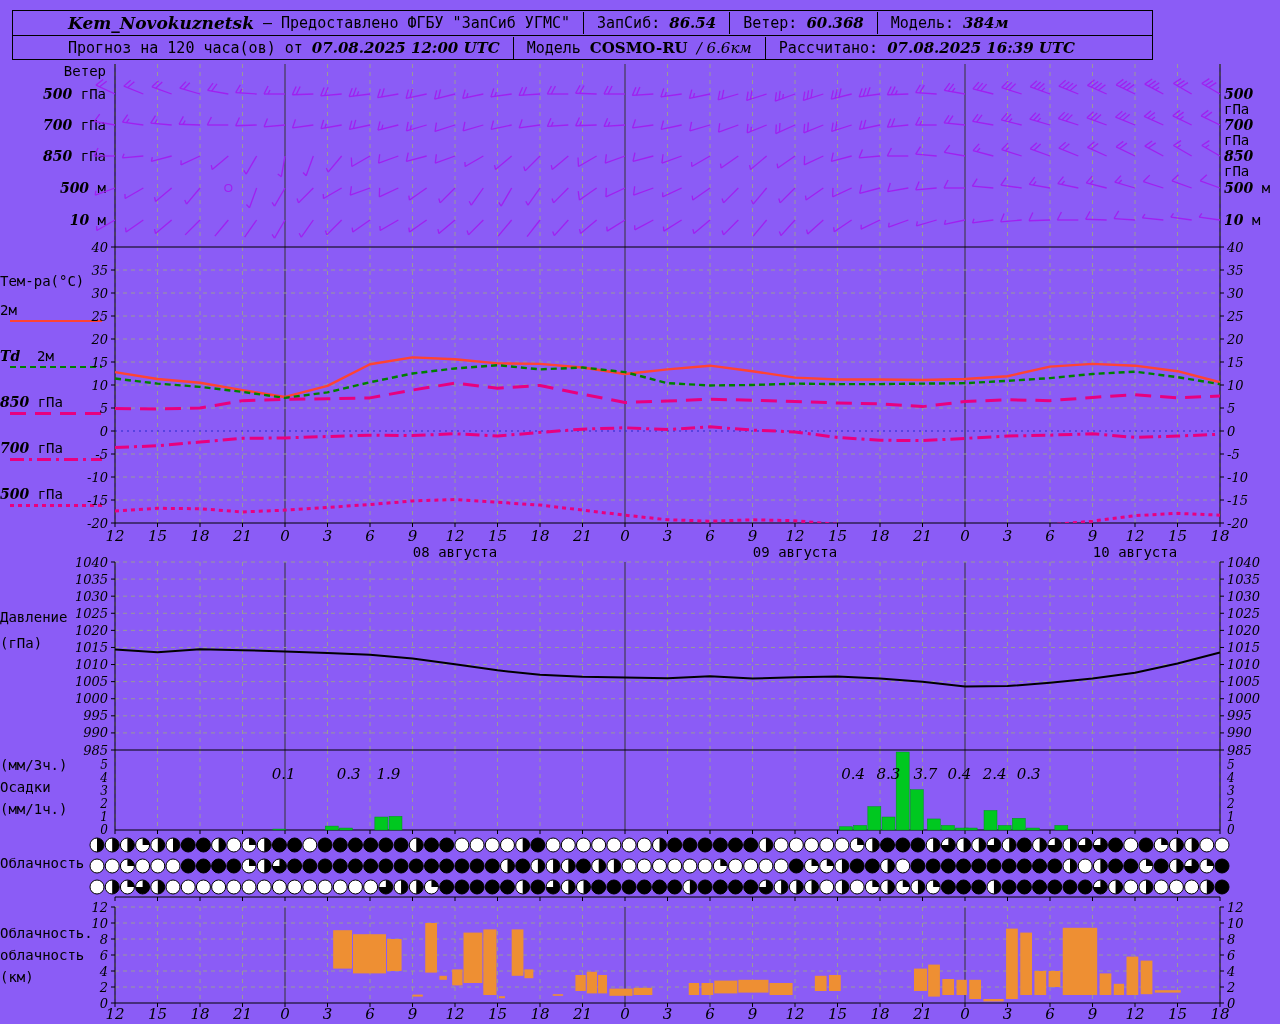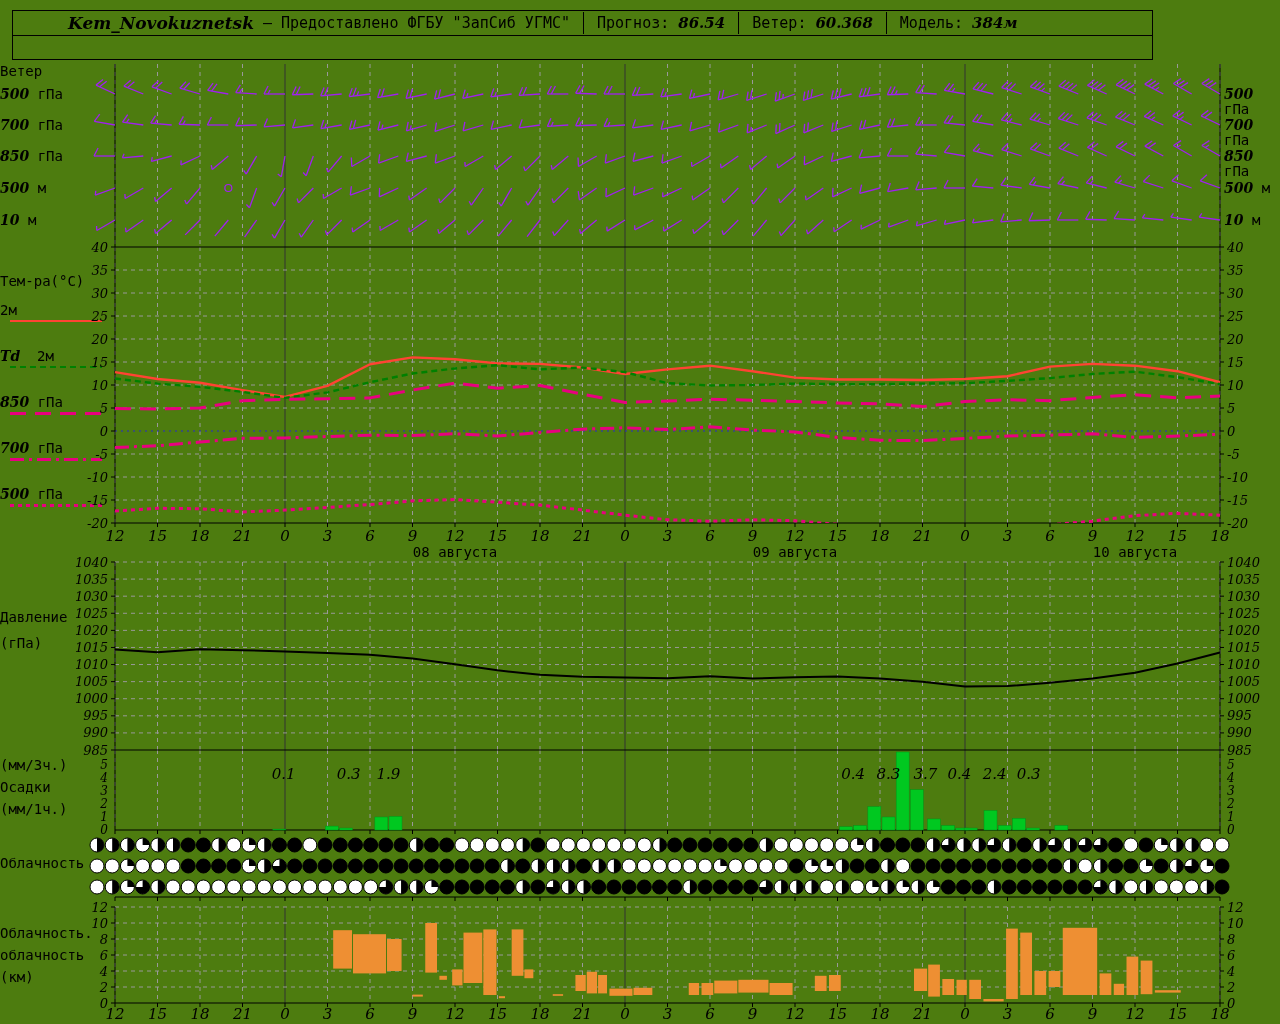--- a/index.html
+++ b/index.html
@@ -1,26 +1,26 @@
 <!DOCTYPE html>
 <html><head>
 <meta charset="utf-8">
 <style>
   html,body{margin:0;padding:0;background:#fff;}
-  #app{position:relative;width:1280px;height:1024px;background:#4d7c0f;overflow:hidden;
+  #app{position:relative;width:1280px;height:1024px;background:#8b5cf6;overflow:hidden;
        font-family:"DejaVu Sans Mono",monospace;color:#000;}
   .abs{position:absolute;}
   .it{font-family:"DejaVu Serif",serif;font-style:italic;}
   .b{font-weight:bold;}
   #hdr{left:12px;top:10px;width:1139px;height:48px;border:1px solid #000;}
   .hrow{display:flex;align-items:center;gap:9px;padding-left:55px;height:24px;font-size:15px;white-space:nowrap;}
   .hrow1{border-bottom:1px solid #000;}
   .hsep{display:inline-block;width:1px;height:22px;background:#000;margin:0 4px;}
   .lbl{font-size:14px;line-height:15px;}
-  .lcol{left:0;width:108px;padding-right:2px;box-sizing:border-box;}
+  .lcol{left:0;width:108px;text-align:right;padding-right:2px;box-sizing:border-box;}
   .ccol{left:0;width:108px;}
   .rcol{left:1224px;width:60px;text-align:left;}
   .ln{position:absolute;left:10px;width:92px;}
   .ln-red{height:2px;background:#FF4333;}
   .ln-td{height:2px;background:repeating-linear-gradient(90deg,#008000 0 6px,transparent 6px 10px);}
   .ln-850{height:3px;background:repeating-linear-gradient(90deg,#E8007F 0 16px,transparent 16px 25px);}
   .ln-700{height:3px;background:repeating-linear-gradient(90deg,#E8007F 0 14px,transparent 14px 19px,#E8007F 19px 22px,transparent 22px 27px);}
   .ln-500{height:3px;background:repeating-linear-gradient(90deg,#E8007F 0 4px,transparent 4px 8px);}
   svg text{font-family:"DejaVu Serif",serif;font-style:italic;}
   svg text.d{font-family:"DejaVu Sans Mono",monospace;font-style:normal;}
@@ -29,28 +29,39 @@
 <body>
 
 <div id="app">
 
   <div id="hdr" class="abs">
     <div class="hrow hrow1">
       <span class="it b" style="font-size:17px">Kem_Novokuznetsk</span>
       <span>—</span>
       <span>Предоставлено ФГБУ "ЗапСиб УГМС"</span>
       <span class="hsep"></span>
-      <span>Прогноз:</span>
+      <span>ЗапСиб:</span>
       <span class="it b">86.54</span>
       <span class="hsep"></span>
       <span>Ветер:</span>
       <span class="it b">60.368</span>
       <span class="hsep"></span>
       <span>Модель:</span>
       <span class="it b">384м</span>
+    </div>
+    <div class="hrow">
+      <span>Прогноз на 120 часа(ов) от</span>
+      <span class="it b">07.08.2025 12:00 UTC</span>
+      <span class="hsep"></span>
+      <span>Модель</span>
+      <span class="b" style="font-family:'DejaVu Serif',serif">COSMO-RU</span>
+      <span class="it">/ 6.6км</span>
+      <span class="hsep"></span>
+      <span>Рассчитано:</span>
+      <span class="it b">07.08.2025 16:39 UTC</span>
     </div>
   </div>
 
   <div class="abs lbl lcol" style="top:64px">Ветер</div>
   <div class="abs lbl lcol" style="top:87px"><span class="it b">500</span> <span>гПа</span></div>
   <div class="abs lbl lcol" style="top:118px"><span class="it b">700</span> <span>гПа</span></div>
   <div class="abs lbl lcol" style="top:149px"><span class="it b">850</span> <span>гПа</span></div>
   <div class="abs lbl lcol" style="top:181px"><span class="it b">500</span> <span>м</span></div>
   <div class="abs lbl lcol" style="top:213px"><span class="it b">10</span> <span>м</span></div>
 

